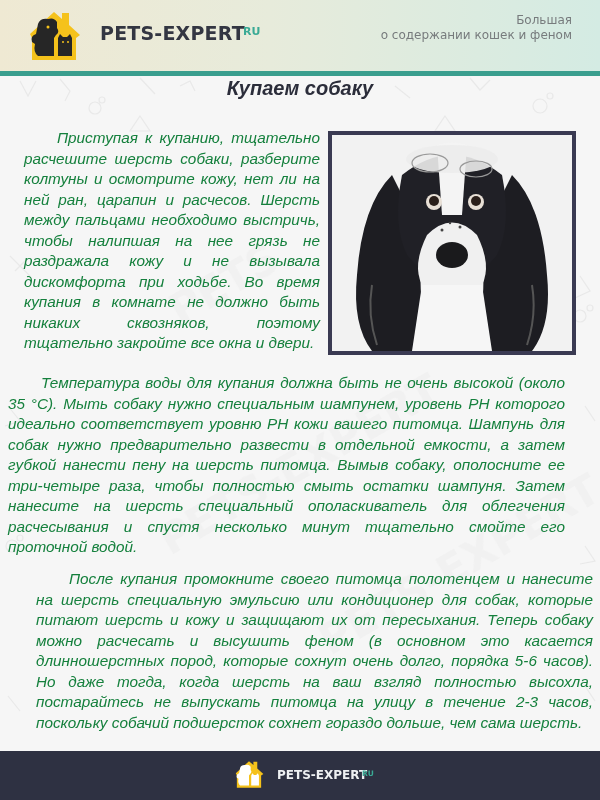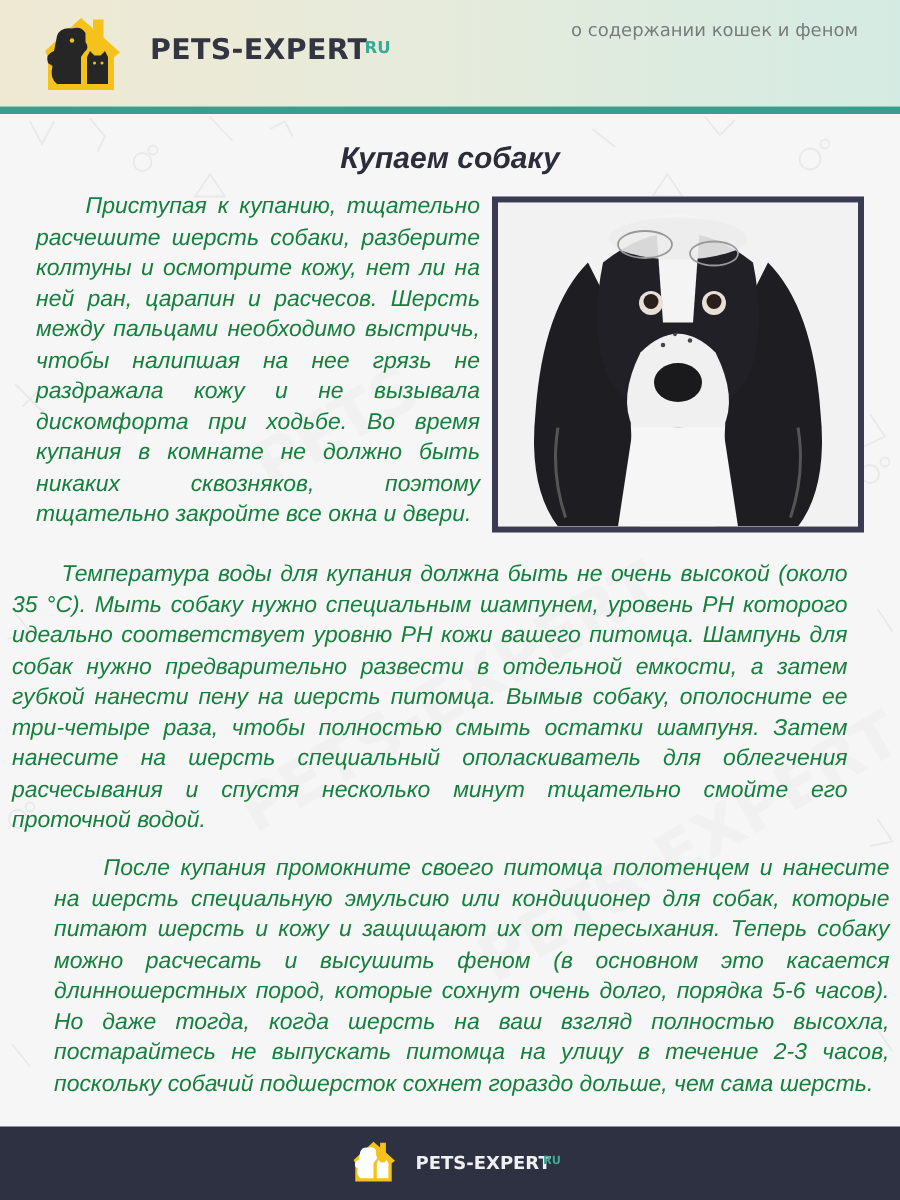--- a/index.html
+++ b/index.html
@@ -35,21 +35,21 @@
   }
   .tagline span { display: block; }
 
   .content {
     position: absolute; left: 0; top: 76px; width: 600px; height: 675px;
     background: #f6f6f6;
     overflow: hidden;
   }
   .pattern { position: absolute; left: 0; top: 0; width: 600px; height: 675px; opacity: 0.5; }
   .title {
-    position: absolute; left: 0; top: 19px; width: 600px; text-align: center;
+    position: absolute; left: 0; top: 1px; width: 600px; text-align: center;
     font-family: "Liberation Sans", sans-serif; font-style: italic; font-weight: bold;
     font-size: 20px; color: #2b2d3a;
   }
   .photo {
     position: absolute; left: 328px; top: 55px; width: 248px; height: 224px;
     border: 4px solid #3a3a52; background: #f3f3f3; overflow: hidden;
   }
   .para {
     position: absolute; font-style: italic; font-size: 15.3px; line-height: 20.5px;
     color: #15803d; text-align: justify; text-indent: 33px;
@@ -82,20 +82,21 @@
     <path d="M6 26 L30 4 L38 11 L38 5 L45 5 L45 17 L56 27 L52 30 L52 52 L8 52 L8 30 Z" fill="#f5c21b"></path>
     <path d="M14 16 Q16 10 24 11 Q30 9 33 14 L33 20 Q36 24 32 27 L30 30 L30 48 L14 48 Q9 44 11 36 L8 34 Q6 28 12 26 Z" fill="#262626"></path>
     <circle cx="24" cy="19" r="1.5" fill="#f5c21b"></circle>
     <path d="M34 30 L36 26 L39 29 L43 29 L46 26 L48 30 L48 48 L34 48 Z" fill="#262626"></path>
     <circle cx="39" cy="34" r="1" fill="#f5c21b"></circle>
     <circle cx="44" cy="34" r="1" fill="#f5c21b"></circle>
   </svg>
   <div class="brand">PETS-EXPERT</div>
   <div class="brand-ru">RU</div>
   <div class="tagline">
+    <span>Большая</span>
     <span>о содержании кошек и феном</span>
   </div>
 </div>
 <div class="stripe"></div>
 
 <div class="content">
   <svg class="pattern" viewBox="0 0 600 675">
     <g fill="none" stroke="#dcdcdc" stroke-width="1.2">
       <path d="M20 5 L28 20 L36 5"></path>
         <path d="M60 3 L70 15 L65 25"></path>

